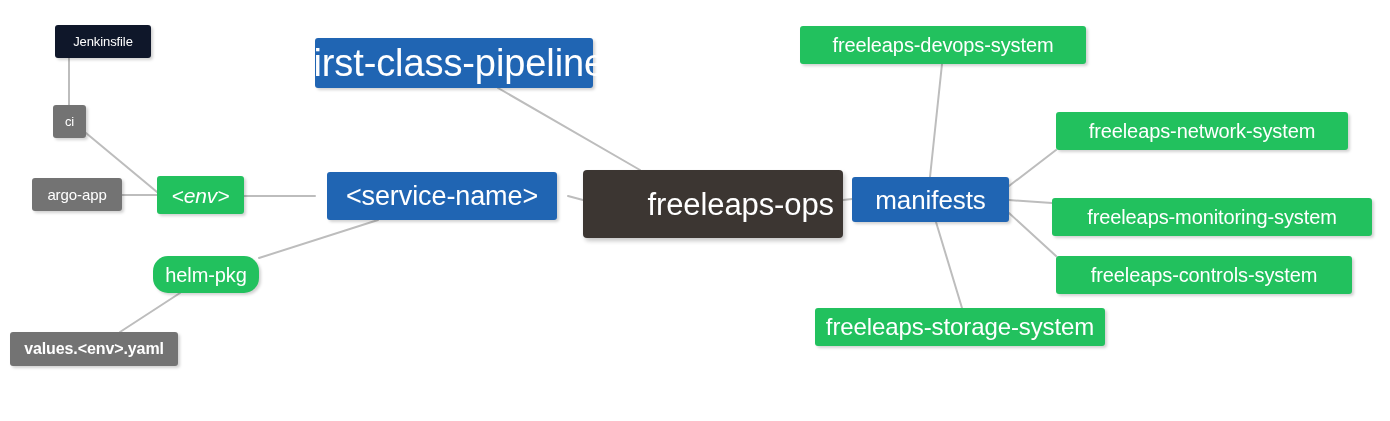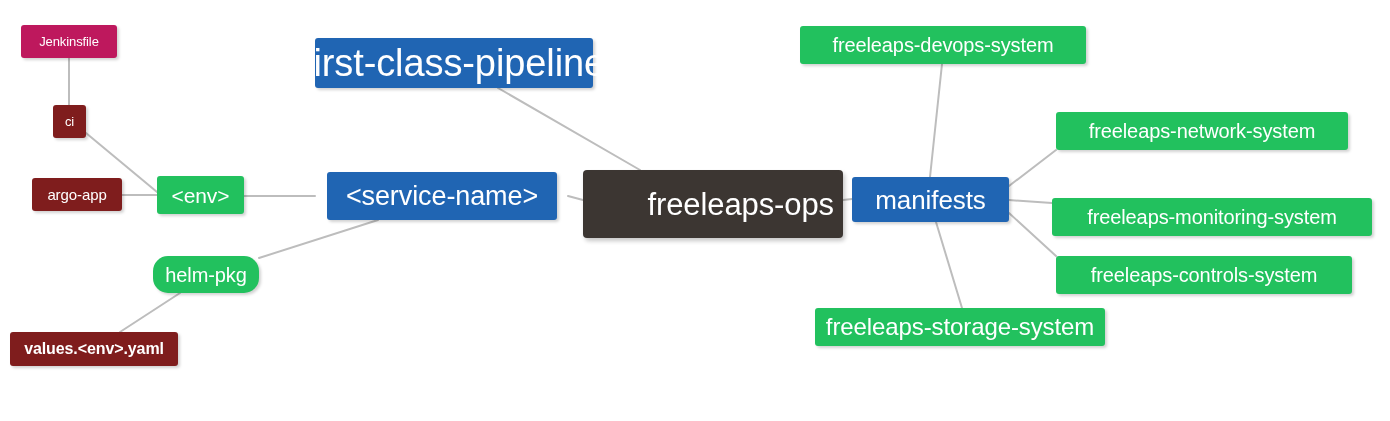--- a/index.html
+++ b/index.html
@@ -32,22 +32,22 @@
     line-height:1;
     box-shadow:2px 2px 3px rgba(0,0,0,0.18);
     padding:0 9px;
     letter-spacing:-0.1px;
   }
   .node.root{
     border-radius:4px;
     box-shadow:2px 3px 4px rgba(0,0,0,0.22);
     justify-content:flex-end;
   }
-  .n-orange{background:#be185d;}
-  .n-red{background:#7f1d1d;}
+  .n-orange{background:#0f172a;margin-left:34px;}
+  .n-red{background:#737373;}
   .n-green{background:#22C15E;}
   .n-blue{background:#2065B3;}
   .n-dark{background:#3C3632;}
 </style>
 </head>
 <body>
 
 <div id="canvas">
   <svg id="edges" viewBox="0 0 1390 421" xmlns="http://www.w3.org/2000/svg">
       <line x1="69" y1="58" x2="69" y2="105" stroke="#bdbdbd" stroke-width="2" stroke-linecap="round"></line>
@@ -68,21 +68,21 @@
   <div id="node-layer">
       <div class="node n-orange" style="left: 21px; top: 25px; width: 96px; height: 33px; font-size: 13px;">
         <span>Jenkinsfile</span>
       </div>
       <div class="node n-red" style="left: 53px; top: 105px; width: 33px; height: 33px; font-size: 13px;">
         <span>ci</span>
       </div>
       <div class="node n-red" style="left: 32px; top: 178px; width: 90px; height: 33px; font-size: 15px;">
         <span>argo-app</span>
       </div>
-      <div class="node n-green" style="left: 157px; top: 176px; width: 87px; height: 38px; font-size: 21px;">
+      <div class="node n-green" style="left: 157px; top: 176px; width: 87px; height: 38px; font-size: 21px; font-style: italic;">
         <span>&lt;env&gt;</span>
       </div>
       <div class="node n-green" style="left: 153px; top: 256px; width: 106px; height: 37px; font-size: 20px; border-radius: 15px;">
         <span>helm-pkg</span>
       </div>
       <div class="node n-red" style="left: 10px; top: 332px; width: 168px; height: 34px; font-size: 16px; font-weight: bold;">
         <span>values.&lt;env&gt;.yaml</span>
       </div>
       <div class="node n-blue" style="left: 315px; top: 38px; width: 278px; height: 50px; font-size: 38px;">
         <span>first-class-pipeline</span>

